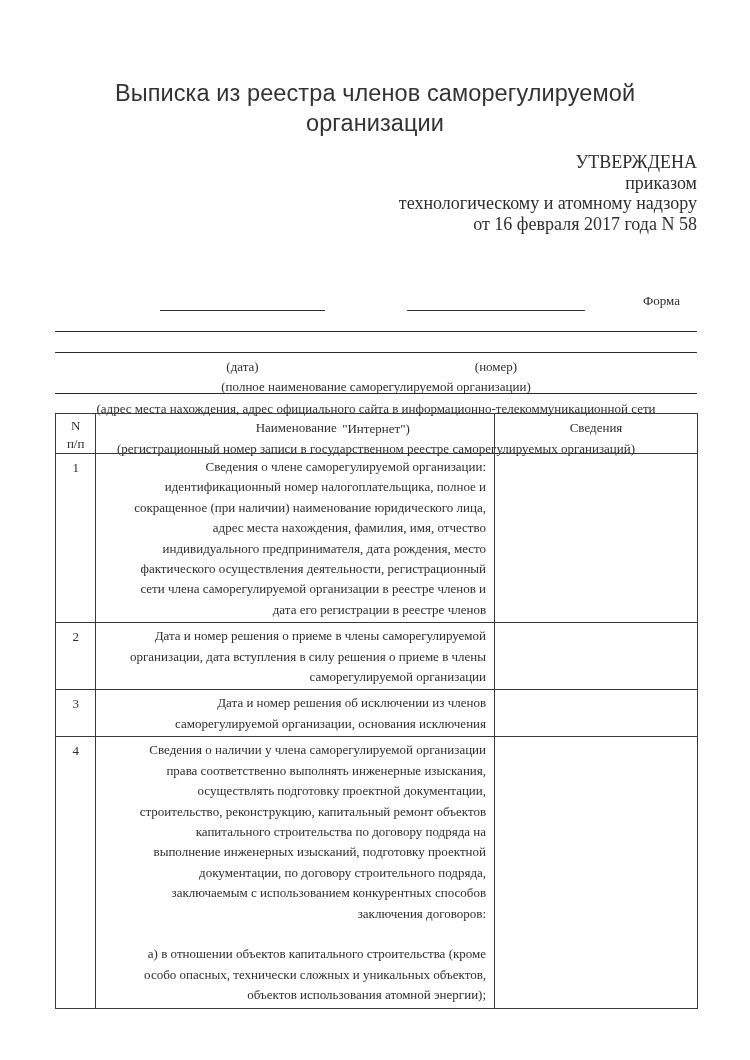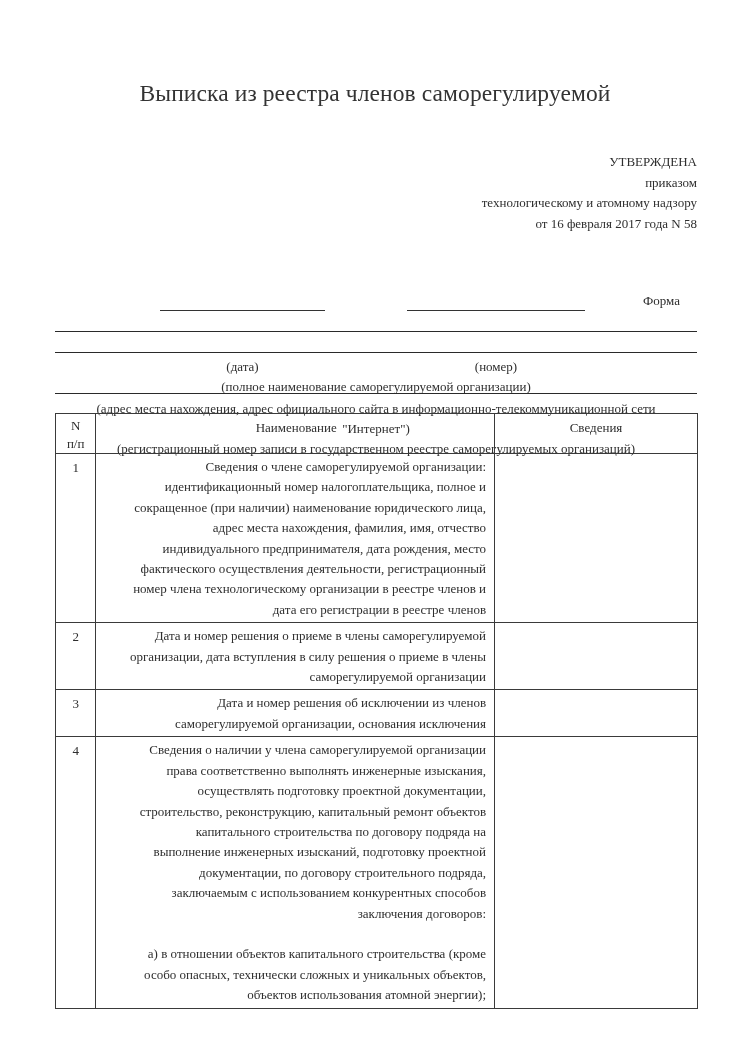--- a/index.html
+++ b/index.html
@@ -14,32 +14,32 @@
       overflow: hidden;
       color: #2e2e2e;
       font-family: "Liberation Serif", "DejaVu Serif", serif;
     }
     .title {
       position: absolute;
       left: 0;
       width: 750px;
       top: 78px;
       text-align: center;
-      font-family: Liberation Serif, serif;
+      font-family: Liberation Sans, sans-serif;
       font-size: 23.5px;
       line-height: 30px;
       color: #333333;
       letter-spacing: 0.1px;
     }
     .approval {
       position: absolute;
       right: 53px;
       top: 152px;
       text-align: right;
-      font-size: 13px;
+      font-size: 18px;
       line-height: 20.6px;
       color: #2e2e2e;
     }
     .approval div { white-space: nowrap; }
     .forma {
       position: absolute;
       right: 70px;
       top: 292px;
       font-size: 13px;
       line-height: 18px;
@@ -89,20 +89,21 @@
     .c-info { width: 216px; }
     td.c-num { padding-top: 4px !important; }
     .item-line { display: block; white-space: nowrap; }
     .spacer { display: block; height: 20.4px; }
   </style>
 </head>
 <body>
 
 <div class="title">
   <div>Выписка из реестра членов саморегулируемой</div>
+  <div>организации</div>
 </div>
 
 <div class="approval">
   <div>УТВЕРЖДЕНА</div>
   <div>приказом</div>
   <div>технологическому и атомному надзору</div>
   <div>от 16 февраля 2017 года N 58</div>
 </div>
 
 <div class="forma">Форма</div>
@@ -137,21 +138,21 @@
 
   <tr style="height:162px;">
     <td class="c-num">1</td>
     <td class="c-name">
       <span class="item-line">Сведения о члене саморегулируемой организации:</span>
       <span class="item-line">идентификационный номер налогоплательщика, полное и</span>
       <span class="item-line">сокращенное (при наличии) наименование юридического лица,</span>
       <span class="item-line">адрес места нахождения, фамилия, имя, отчество</span>
       <span class="item-line">индивидуального предпринимателя, дата рождения, место</span>
       <span class="item-line">фактического осуществления деятельности, регистрационный</span>
-      <span class="item-line">номер члена технологическому организации в реестре членов и</span>
+      <span class="item-line">сети члена саморегулируемой организации в реестре членов и</span>
       <span class="item-line">дата его регистрации в реестре членов</span>
     </td>
     <td class="c-info"></td>
   </tr>
 
   <tr style="height:62px;">
     <td class="c-num">2</td>
     <td class="c-name">
       <span class="item-line">Дата и номер решения о приеме в члены саморегулируемой</span>
       <span class="item-line">организации, дата вступления в силу решения о приеме в члены</span>

